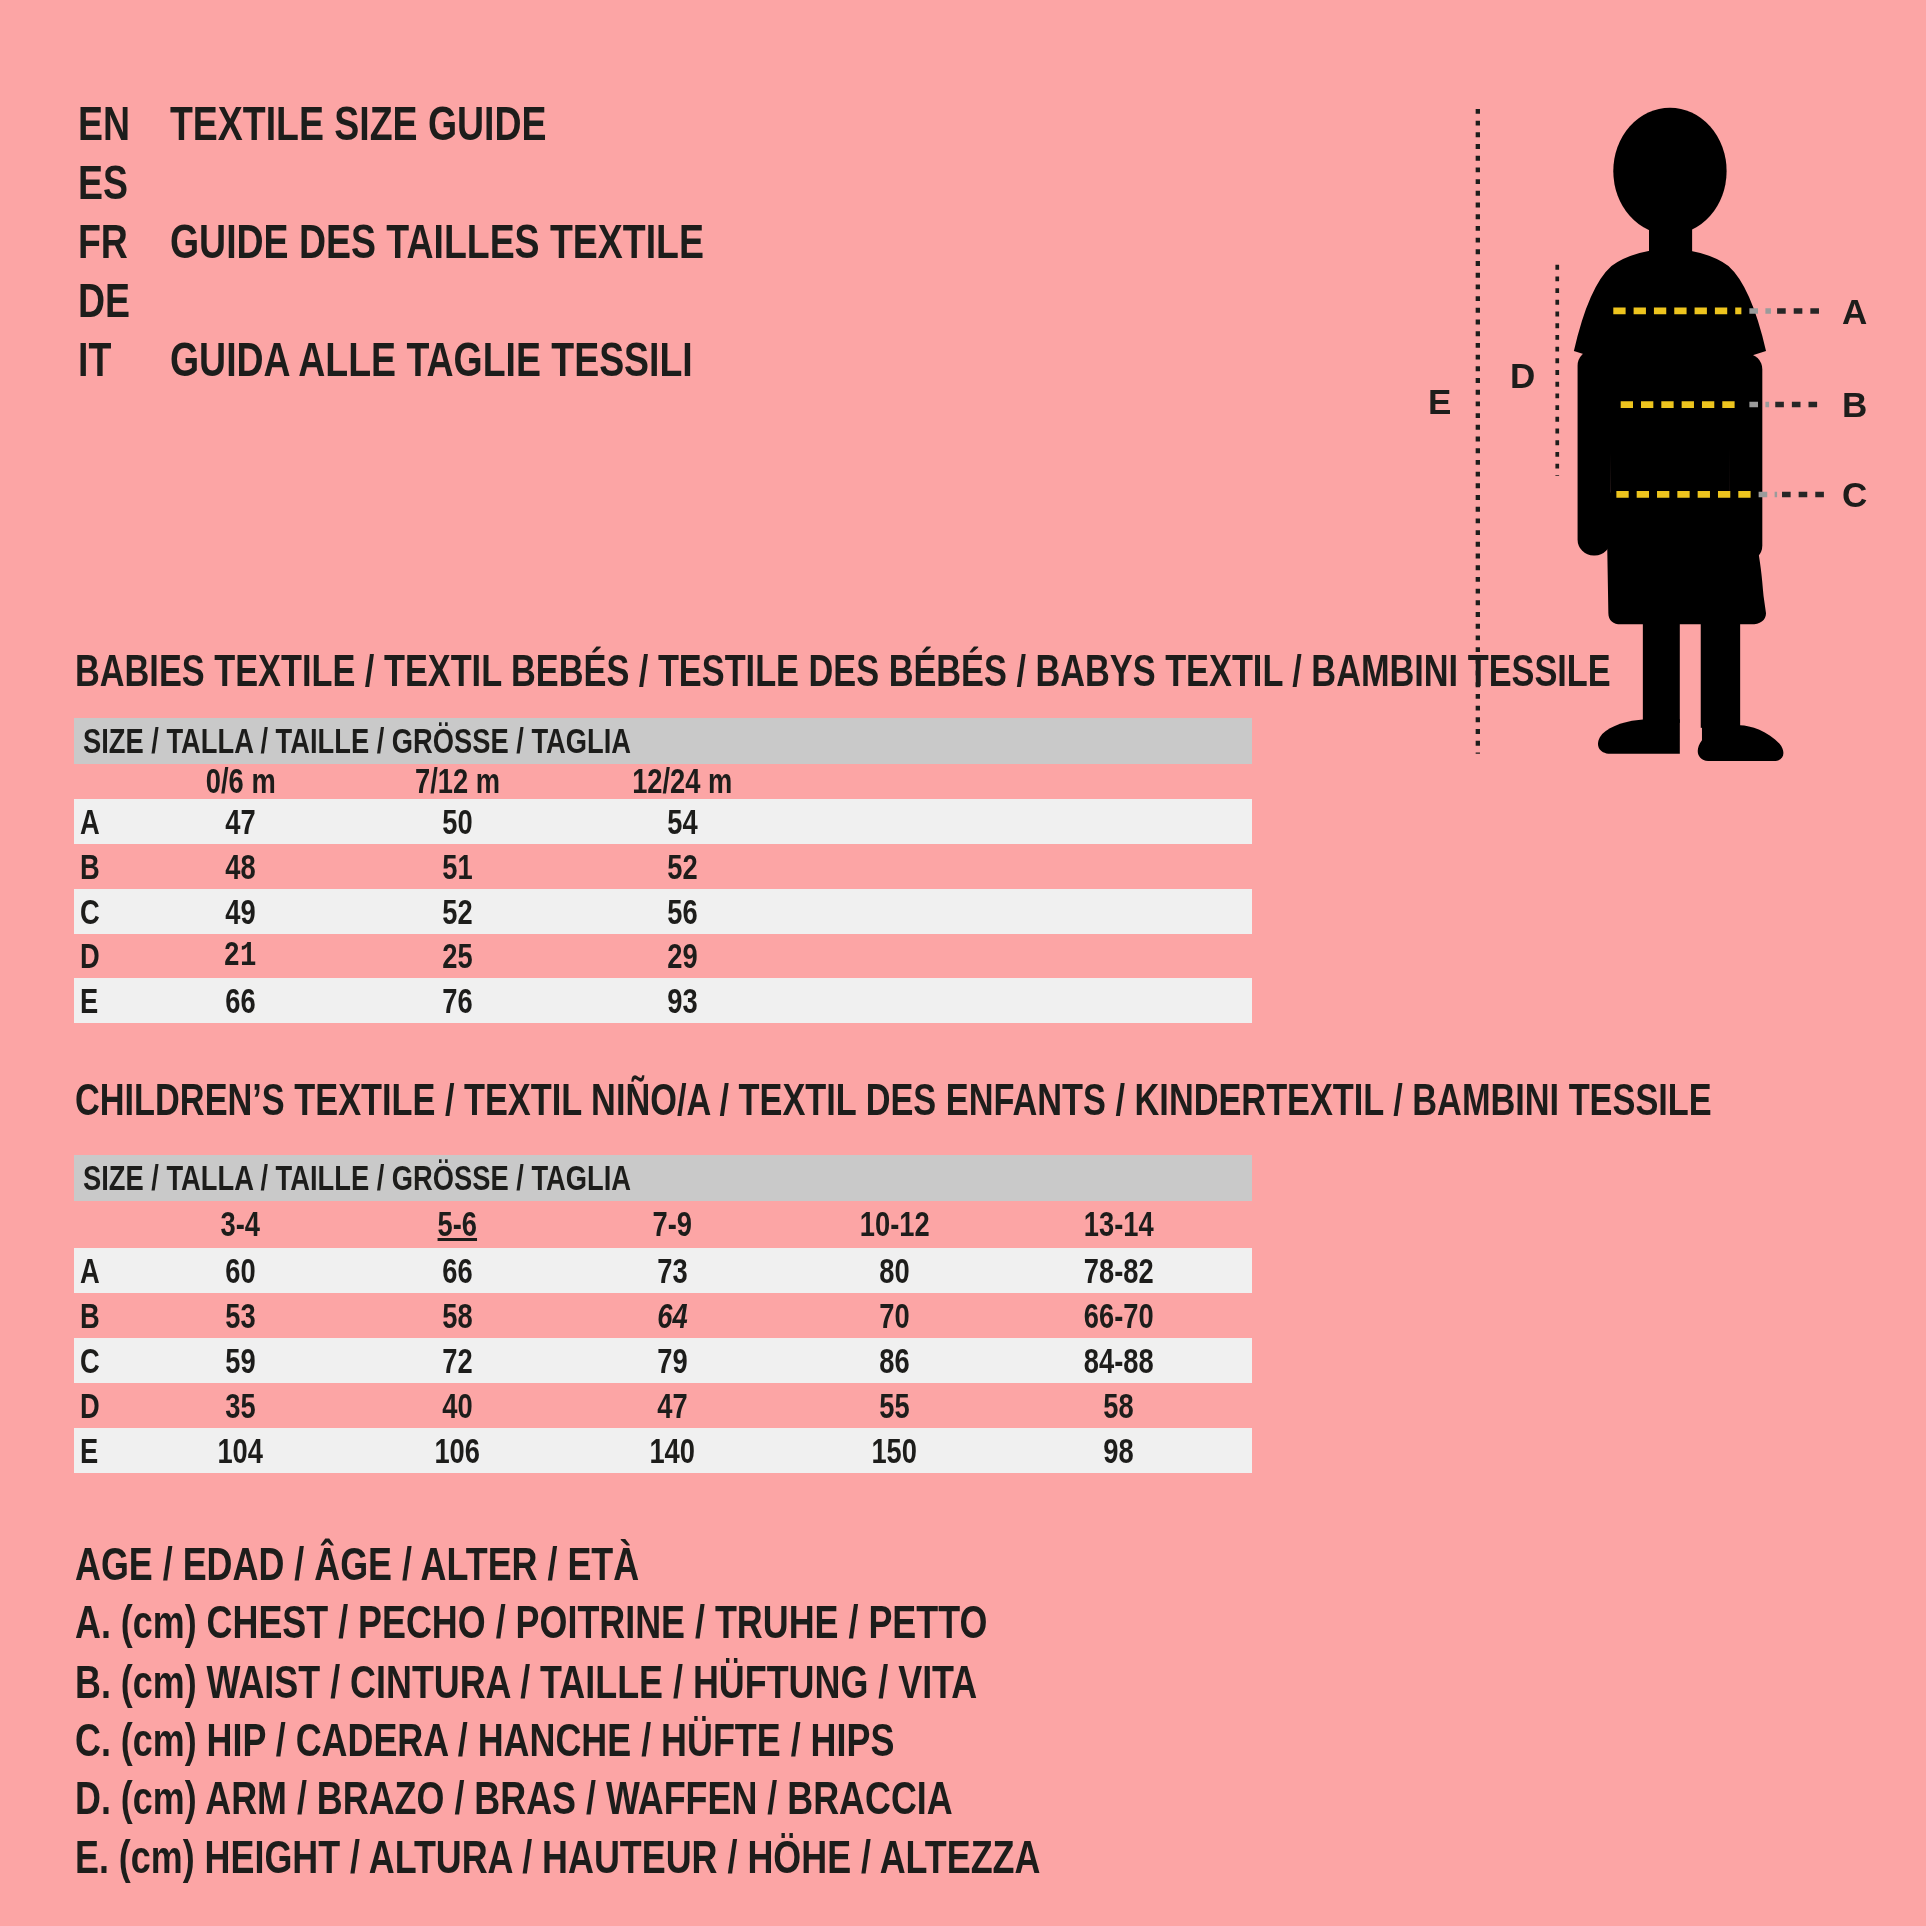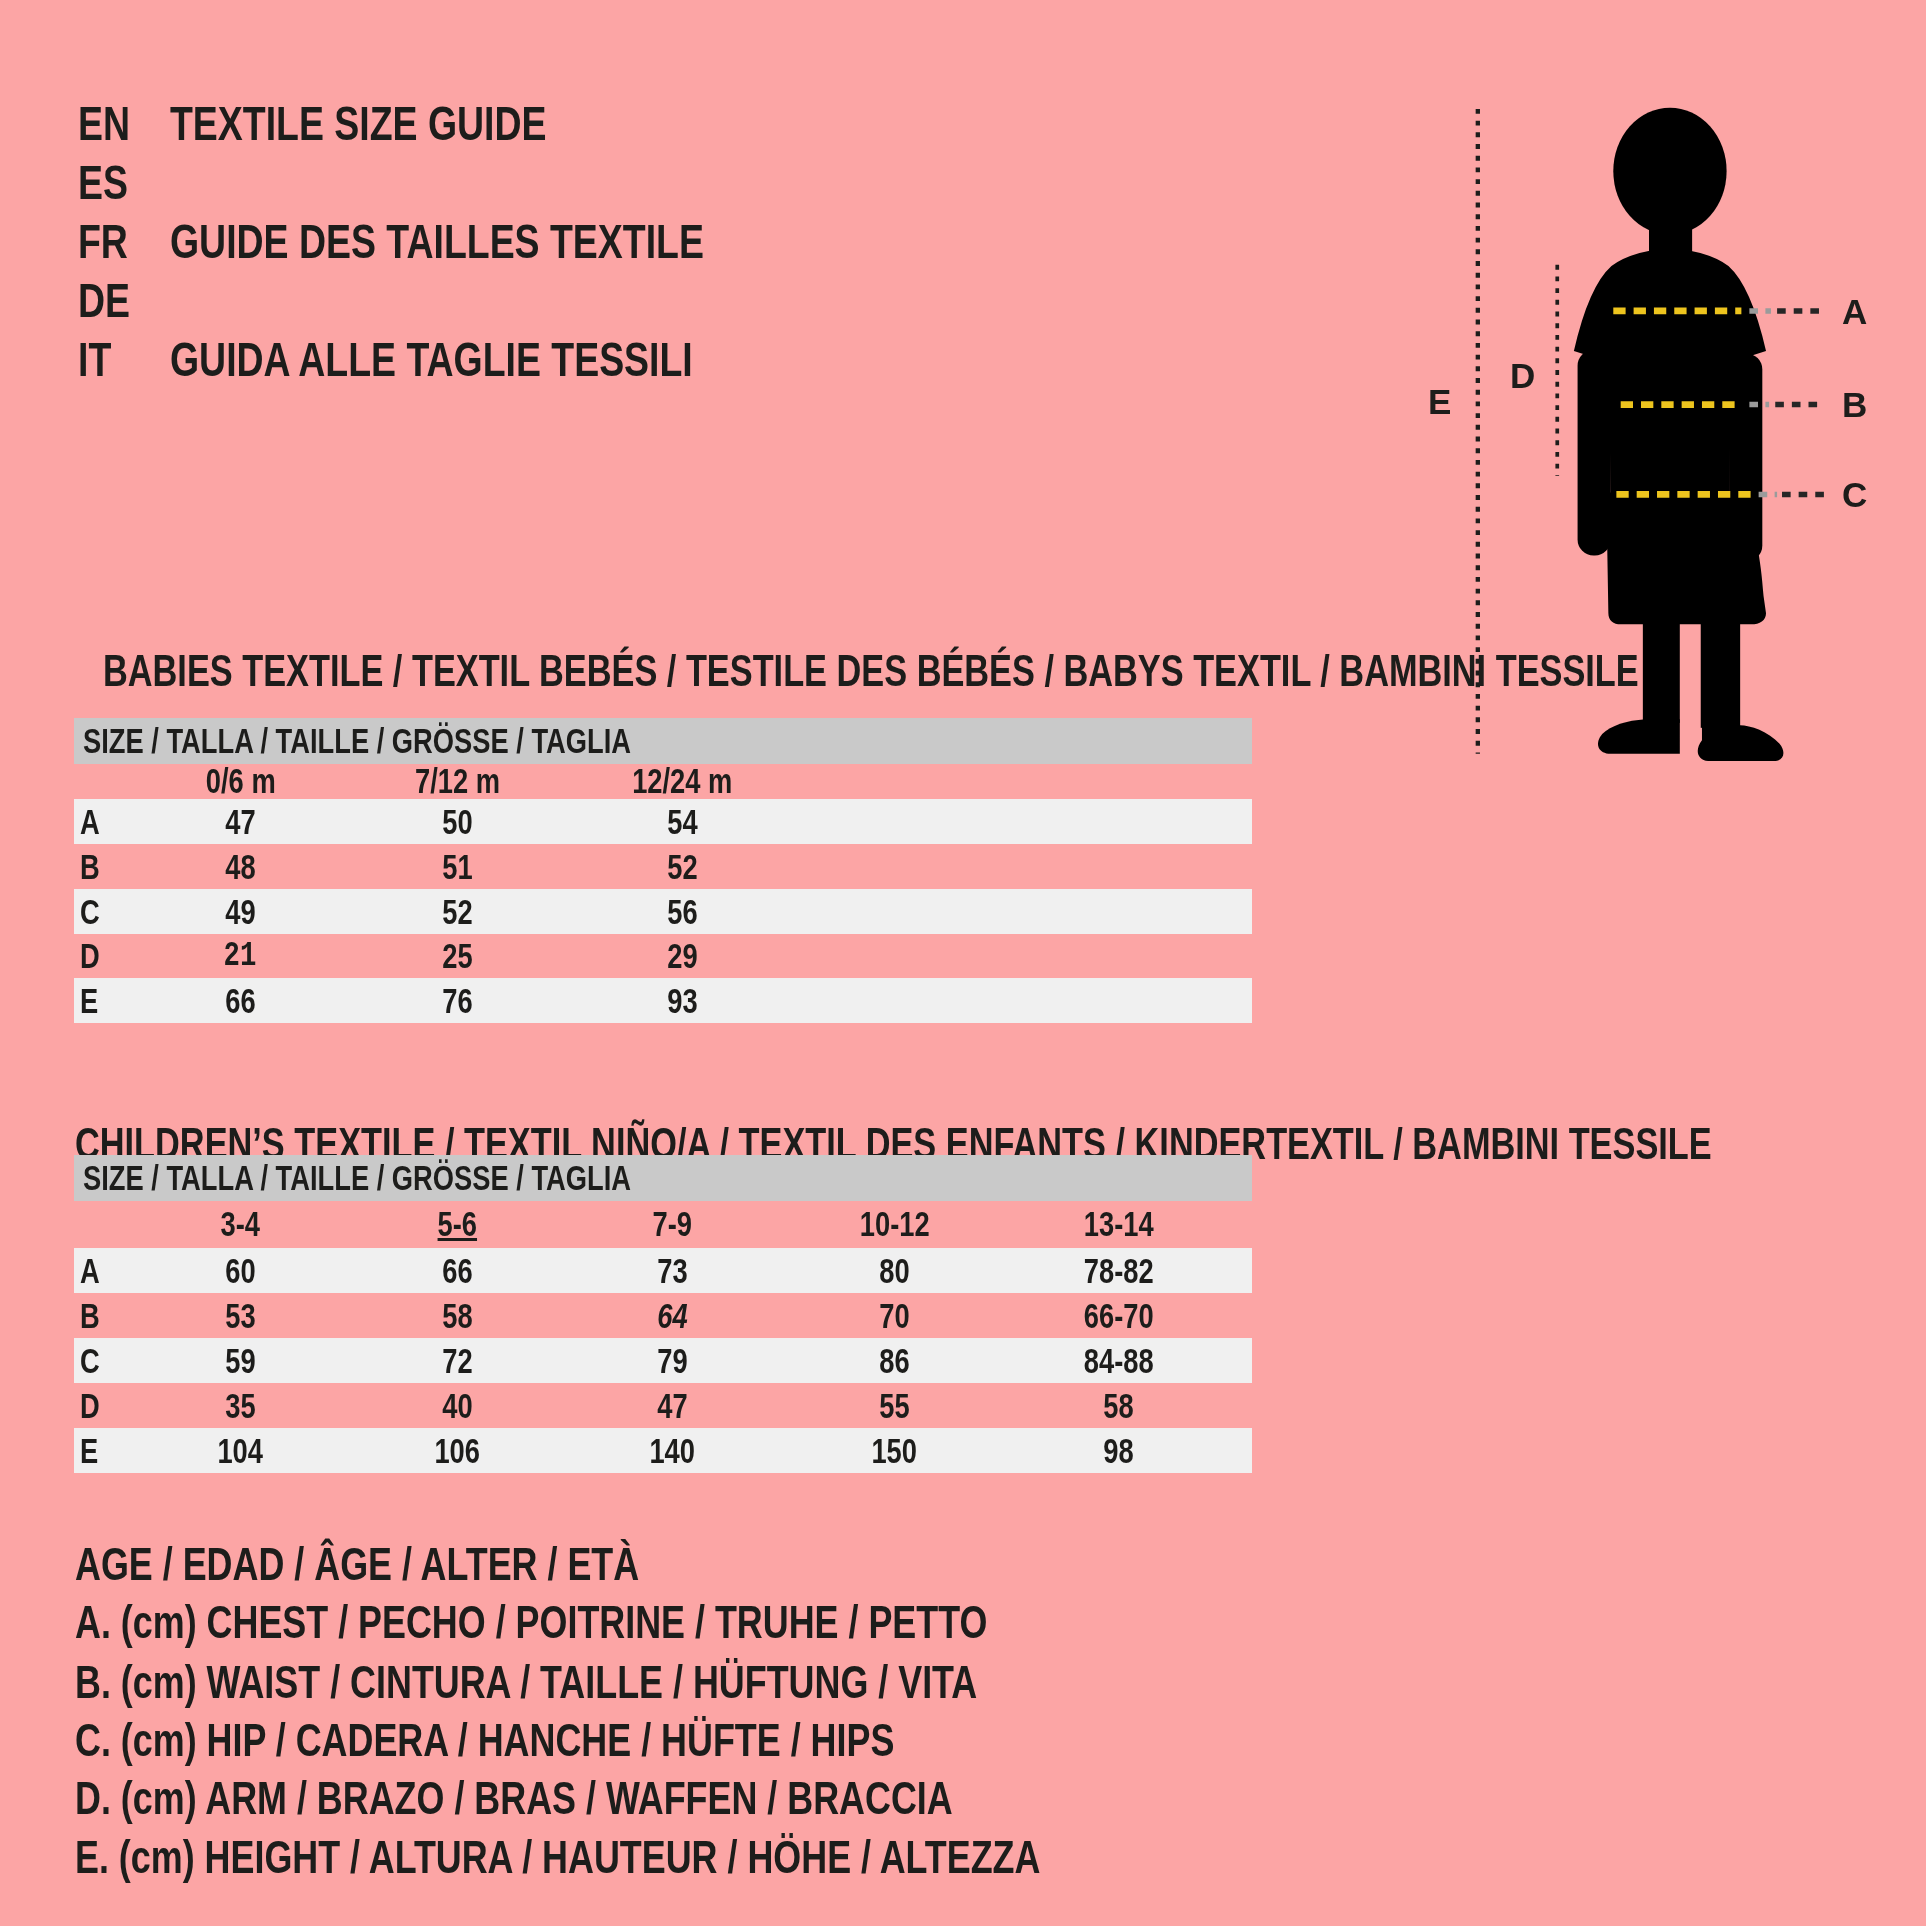--- a/index.html
+++ b/index.html
@@ -133,21 +133,21 @@
       </div>
     <div class="abs fig-label" style="left:1497px;top:357px;">
         <span>D</span>
       </div>
     <div class="abs fig-label" style="left:1414px;top:383px;">
         <span>E</span>
       </div>
   </div>
 
   <div>
-    <div class="abs section-heading vcenter" style="top:646px;margin-left:28px;">
+    <div class="abs section-heading vcenter" style="top:646px;">
       <span class="cl">BABIES TEXTILE / TEXTIL BEBÉS / TESTILE DES BÉBÉS / BABYS TEXTIL / BAMBINI TESSILE</span>
     </div>
 
     <div class="abs size-bar vcenter" style="top:718px;">
       <span class="cl">SIZE / TALLA / TAILLE / GRÖSSE / TAGLIA</span>
     </div>
 
     <div class="abs colheader" style="top:762px;">
       <span class="cell" style="left:68px;">
           <span class="cx">0/6 m</span>
@@ -226,21 +226,21 @@
       <span class="cell" style="left:285px;">
           <span class="cx">76</span>
         </span>
       <span class="cell" style="left:510px;">
           <span class="cx">93</span>
         </span>
     </div>
   </div>
 
   <div>
-    <div class="abs section-heading vcenter" style="top:1075px;margin-top:44px;">
+    <div class="abs section-heading vcenter" style="top:1075px;">
       <span class="cl">CHILDREN’S TEXTILE / TEXTIL NIÑO/A / TEXTIL DES ENFANTS / KINDERTEXTIL / BAMBINI TESSILE</span>
     </div>
 
     <div class="abs size-bar vcenter" style="top:1155px;">
       <span class="cl">SIZE / TALLA / TAILLE / GRÖSSE / TAGLIA</span>
     </div>
 
     <div class="abs colheader" style="top:1205px;">
       <span class="cell" style="left:68px;">
           <span class="cx">3-4</span>

